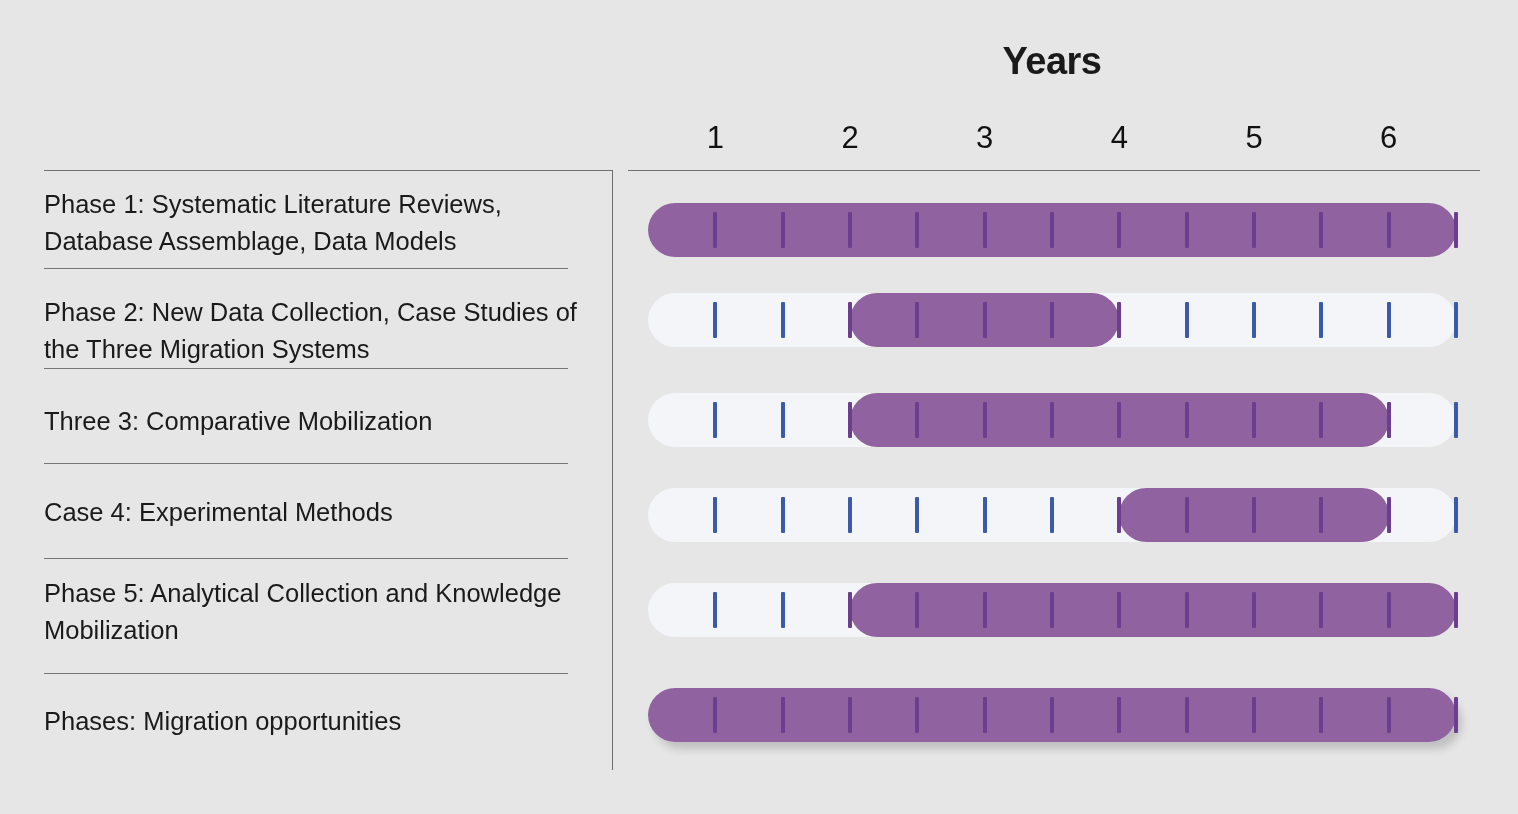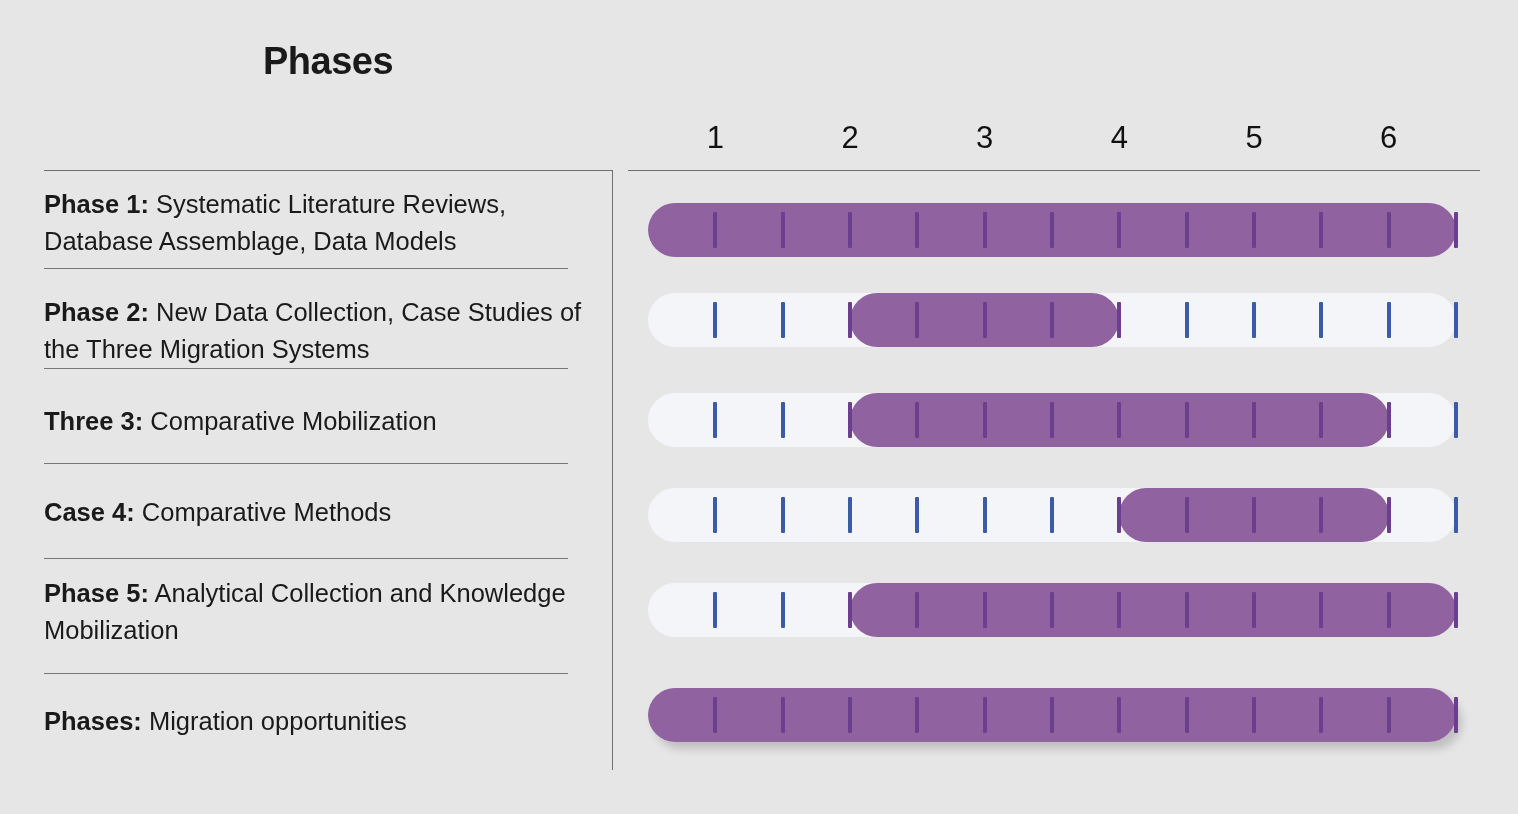--- a/index.html
+++ b/index.html
@@ -90,21 +90,21 @@
   
   .row-label {
     position: absolute;
     left: 44px;
     width: 556px;
     font-size: 25.5px;
     line-height: 37px;
     color: #1a1a1a;
   }
   .row-label .pfx {
-    font-weight: bold;
+    font-weight: normal;
     text-align: right;
   }
   .row-sep {
     position: absolute;
     left: 44px;
     width: 524px;
     height: 1px;
     background: #777;
   }
 
@@ -136,40 +136,40 @@
     border-radius: 1px;
   }
   .tick.light { background: #3b5ba8; }
   .tick.dark  { background: #6b3f8e; }
 </style>
 </head>
 <body>
 
 <div id="chart">
 
-  <div class="head-phases">Phases</div>
+  <div class="head-years">Years</div>
 
   <div class="year-labels">
       <div class="year-label" style="left: 67.3333px;">1</div>
       <div class="year-label" style="left: 202px;">2</div>
       <div class="year-label" style="left: 336.667px;">3</div>
       <div class="year-label" style="left: 471.333px;">4</div>
       <div class="year-label" style="left: 606px;">5</div>
       <div class="year-label" style="left: 740.667px;">6</div>
     </div>
 
   <div class="header-rule-left"></div>
   <div class="header-rule-right"></div>
   <div class="col-divider"></div>
 
   <div id="labels">
       <div class="row-label" style="top: 186px;"><span class="pfx">Phase 1:</span><span> Systematic Literature Reviews, Database Assemblage, Data Models</span></div>
       <div class="row-label" style="top: 294px;"><span class="pfx">Phase 2:</span><span> New Data Collection, Case Studies of the Three Migration Systems</span></div>
       <div class="row-label" style="top: 403px;"><span class="pfx">Three 3:</span><span> Comparative Mobilization</span></div>
-      <div class="row-label" style="top: 494px;"><span class="pfx">Case 4:</span><span> Comparative Methods</span></div>
+      <div class="row-label" style="top: 494px;"><span class="pfx">Case 4:</span><span> Experimental Methods</span></div>
       <div class="row-label" style="top: 575px;"><span class="pfx">Phase 5:</span><span> Analytical Collection and Knowledge Mobilization</span></div>
       <div class="row-label" style="top: 703px;"><span class="pfx">Phases:</span><span> Migration opportunities</span></div>
       <div class="row-sep" style="top: 268px;"></div>
       <div class="row-sep" style="top: 368px;"></div>
       <div class="row-sep" style="top: 463px;"></div>
       <div class="row-sep" style="top: 558px;"></div>
       <div class="row-sep" style="top: 673px;"></div>
     </div>
   <div id="bars">
       <div class="track" style="top: 203px;">

